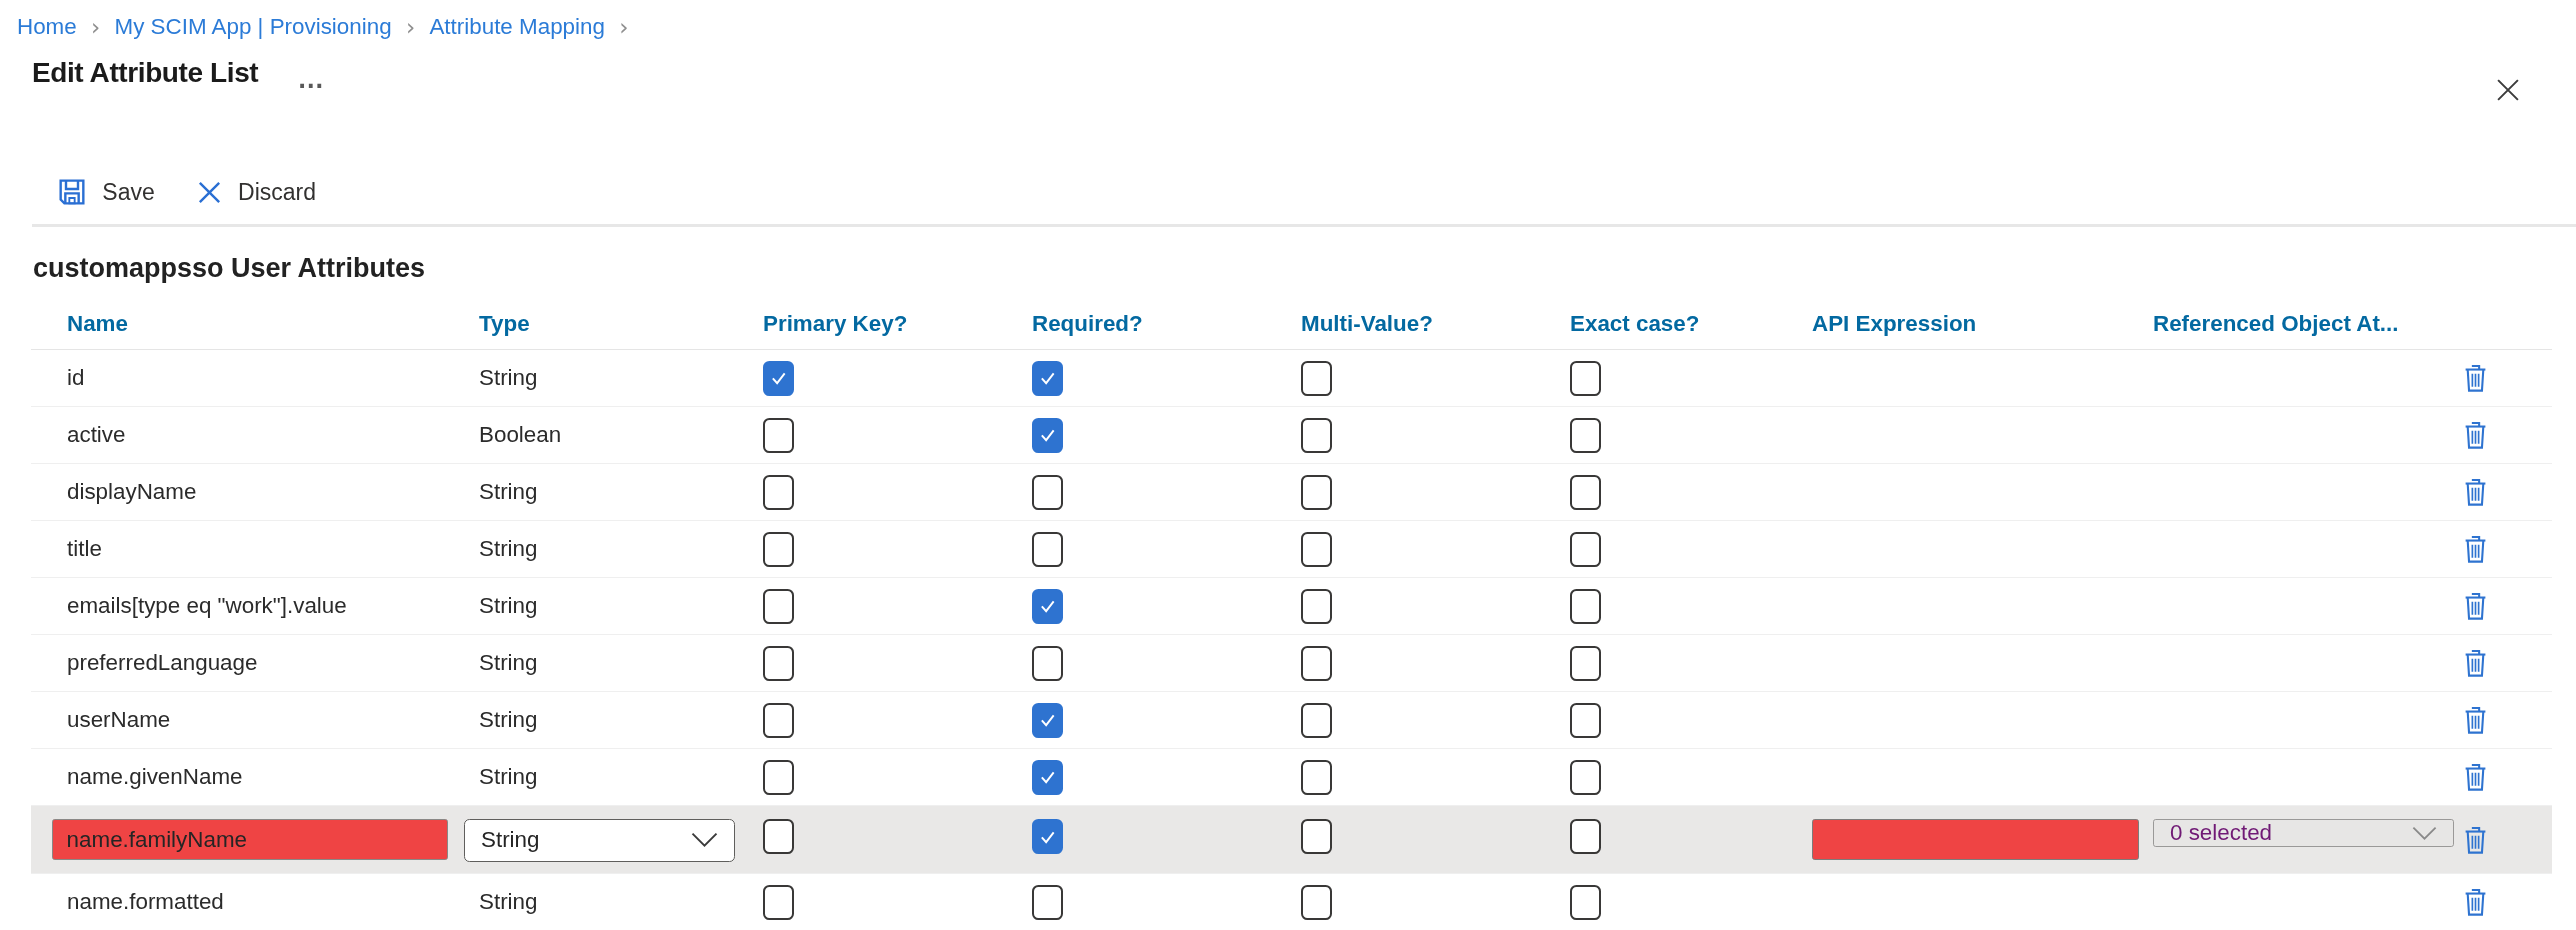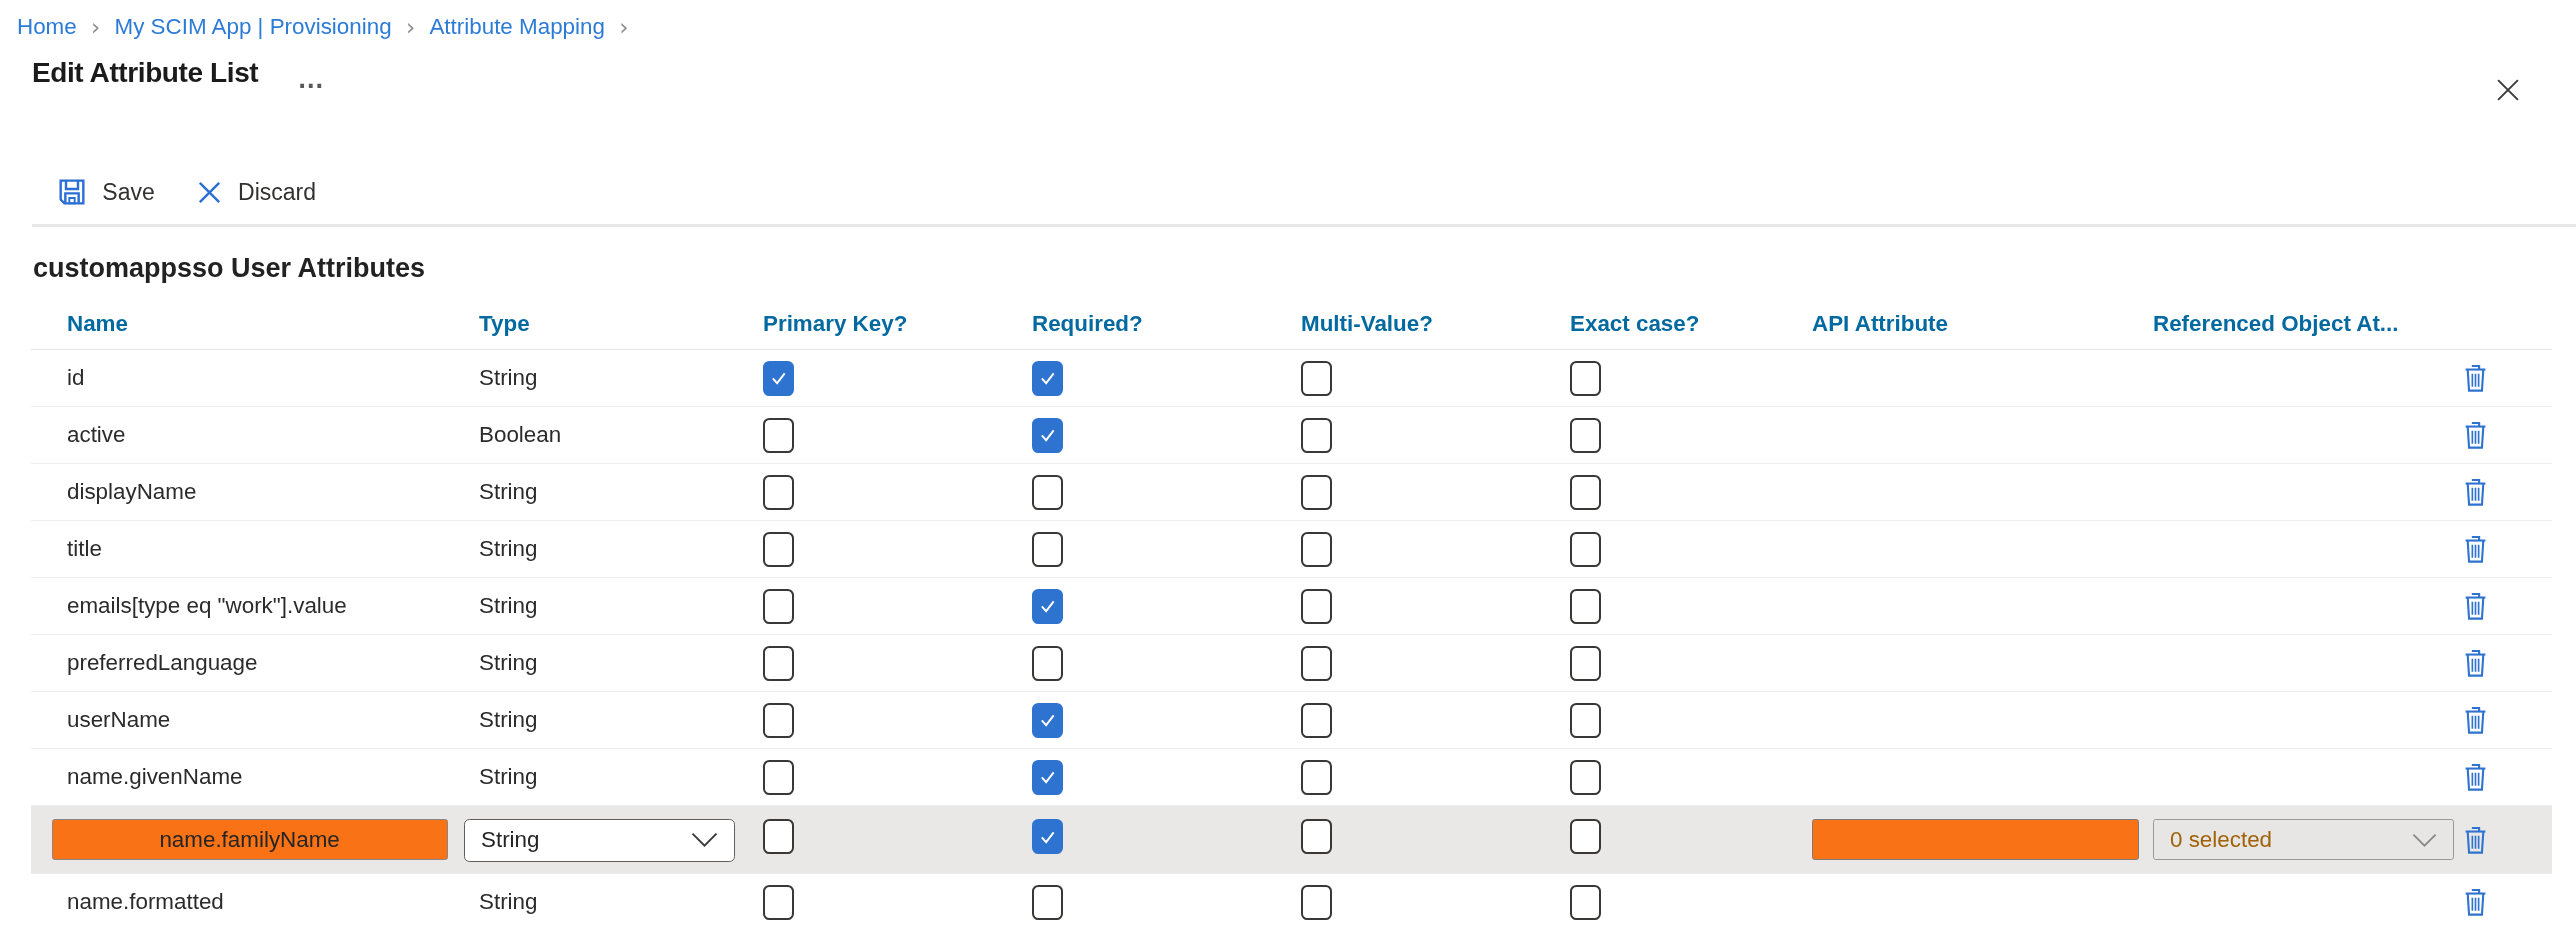--- a/index.html
+++ b/index.html
@@ -63,31 +63,31 @@
   .checkbox.checked svg { display: block; }
 
   
   .trash-btn { border: none; background: none; cursor: pointer; padding: 0; display: flex; align-items: center; }
 
   
   .edit-row { position: relative; height: 68px; background: #e9e8e7; border-bottom: 1.8px solid #efefef; }
   .edit-row > * { position: absolute; top: 13.4px; }
   .edit-row .checkbox { top: 16px; }
   .text-input {
-    height: 41px; border: 1.8px solid #8a8886; border-radius: 2.7px; background: #f97316;
-    font-family: "Liberation Sans", sans-serif; font-size: 22.4px; color: #252525; padding: 0 14px; text-align: center;
+    height: 41px; border: 1.8px solid #8a8886; border-radius: 2.7px; background: #ef4444;
+    font-family: "Liberation Sans", sans-serif; font-size: 22.4px; color: #252525; padding: 0 14px;
   }
   .name-input { left: 20.6px; width: 396px; }
   .api-input  { left: 1781px; width: 327px; border-color: #7d7c7b; }
   .select-box {
     height: 43px; display: flex; align-items: center; justify-content: space-between;
     padding: 0 16px; cursor: pointer; font-size: 22.4px;
   }
   .type-select { left: 433px; width: 271px; top: 12.5px; background: #fff; border: 1.8px solid #5f5e5c; border-radius: 5.4px; color: #252525; }
-  .ref-select  { left: 2122px; width: 301px; height: 41px; background: #e7e6e5; border: 1.8px solid #9a9998; border-radius: 2.7px; color: #a16207; }
+  .ref-select  { left: 2122px; width: 301px; height: 28px; background: #e7e6e5; border: 1.8px solid #9a9998; border-radius: 2.7px; color: #701a75; }
   .edit-trash { left: 2432px; top: 20px; }
   .grid-row .trash-btn { justify-self: start; }
 
   .last-row { height: 60px; border-bottom: 4.5px solid #e8e8e8; }
 </style>
 </head>
 <body>
 
 <nav class="breadcrumb">
   <a class="crumb">Home</a>
@@ -130,21 +130,21 @@
 <h2 class="section-heading">customappsso User Attributes</h2>
 
 <div class="attr-table">
   <div class="grid-row table-header">
     <div class="hcell">Name</div>
     <div class="hcell">Type</div>
     <div class="hcell">Primary Key?</div>
     <div class="hcell">Required?</div>
     <div class="hcell">Multi-Value?</div>
     <div class="hcell">Exact case?</div>
-    <div class="hcell">API Attribute</div>
+    <div class="hcell">API Expression</div>
     <div class="hcell">Referenced Object At...</div>
     <div class="hcell"></div>
   </div>
   <div id="rows-container">
       <div class="grid-row row">
     <div class="name-cell">id</div>
     <div class="type-cell">String</div>
     <div>
           <div class="checkbox checked">
       <svg width="21.5" height="21.5" viewBox="0 0 20 20" fill="none" stroke="#ffffff" stroke-width="1.8">

